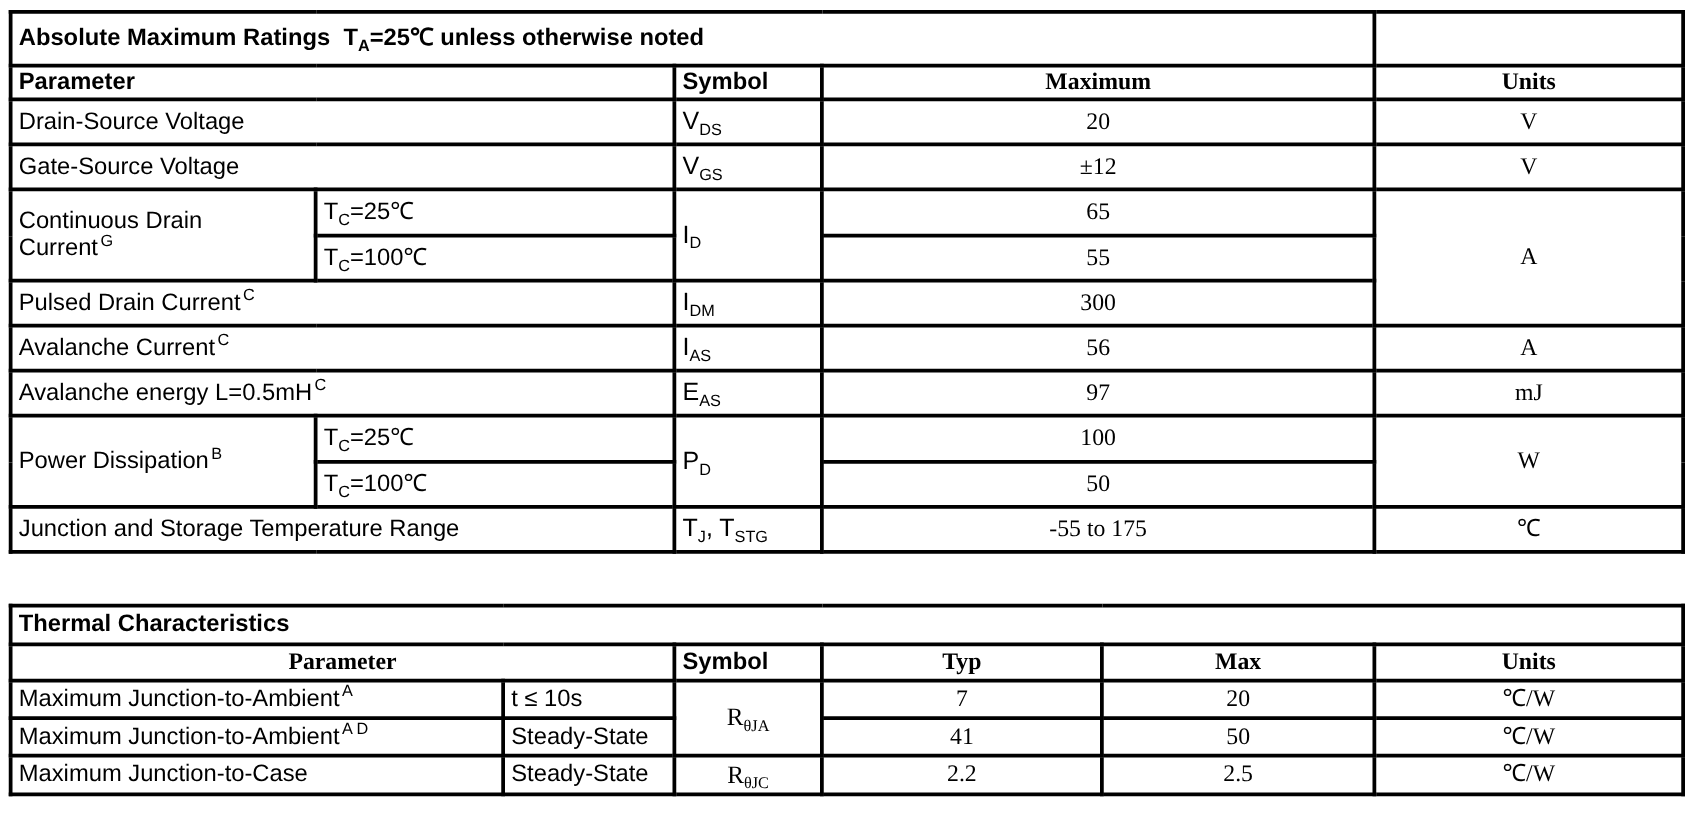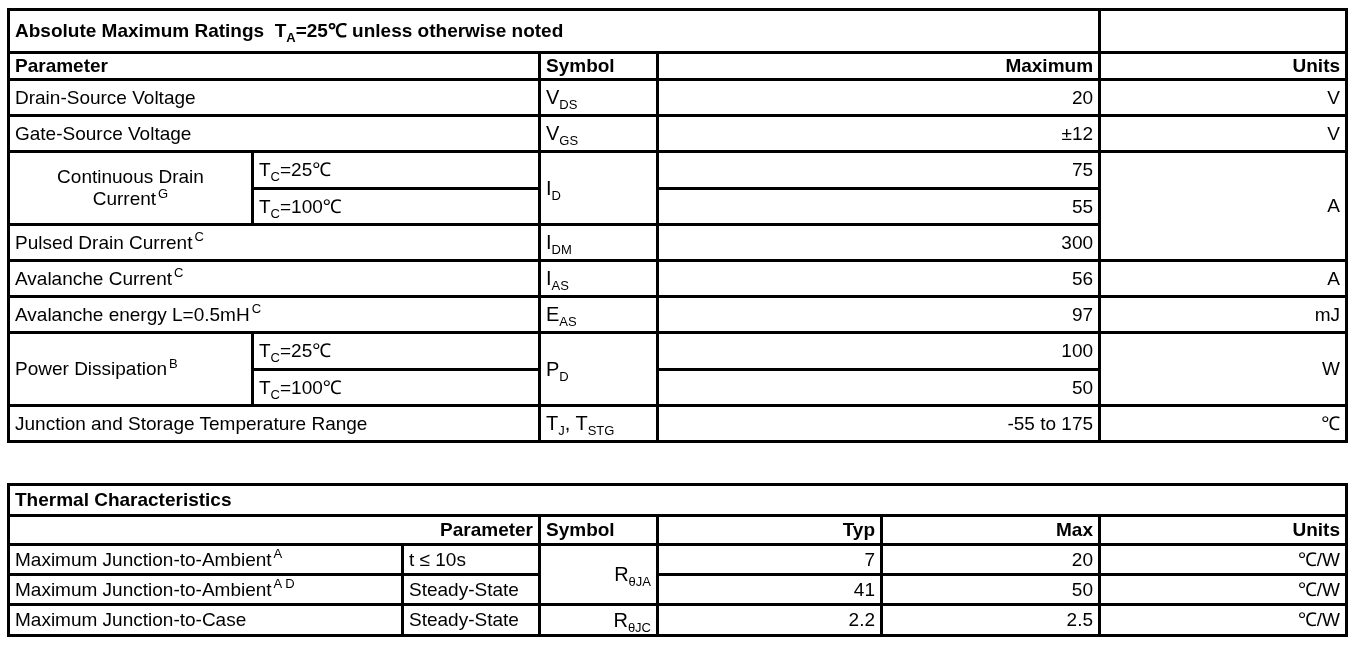--- a/index.html
+++ b/index.html
@@ -25,23 +25,23 @@
 
   table.ds td {
     border: 3px solid #000000;
     font-size: 19px;
     line-height: 1.15;
     padding: 0 5px;
     vertical-align: middle;
     overflow: hidden;
     white-space: nowrap;
   }
-  td.wrap { white-space: normal; text-align: center; }
+  td.wrap { white-space: normal; }
   td.b   { font-weight: bold; margin-top: 32px; }
-  td.c   { text-align: right; padding: 0; }
+  td.c   { text-align: center; padding: 0; font-family: Liberation Serif, serif; }
   td.l   { text-align: left; }
   .title-cell { font-size: 20px; font-weight: bold; padding-left: 6px; }
   .ws { white-space: pre; margin-top: 36px; }
 
   sub { font-size: 13px; line-height: 0; }
   sup { font-size: 13px; line-height: 0; vertical-align: super; margin-left: 2px; }
   .sym { font-size: 20px; }
 
   td.small-val { font-size: 16px; }
   td.cond  { font-size: 19px; }
@@ -91,21 +91,21 @@
       <td class="c">V</td>
     </tr>
 
     <tr style="height:37px">
       <td rowspan="2" class="wrap">
         <span>Continuous Drain</span><br>
         <span>Current</span><sup>G</sup>
       </td>
       <td class="cond"><span>T</span><sub>C</sub><span>=25℃</span></td>
       <td rowspan="2"><span class="sym">I</span><sub>D</sub></td>
-      <td class="c">75</td>
+      <td class="c">65</td>
       <td rowspan="3" class="c">A</td>
     </tr>
 
     <tr style="height:36px">
       <td class="cond"><span>T</span><sub>C</sub><span>=100℃</span></td>
       <td class="c small-val">55</td>
     </tr>
 
     <tr style="height:36px">
       <td colspan="2"><span>Pulsed Drain Current</span><sup>C</sup></td>

